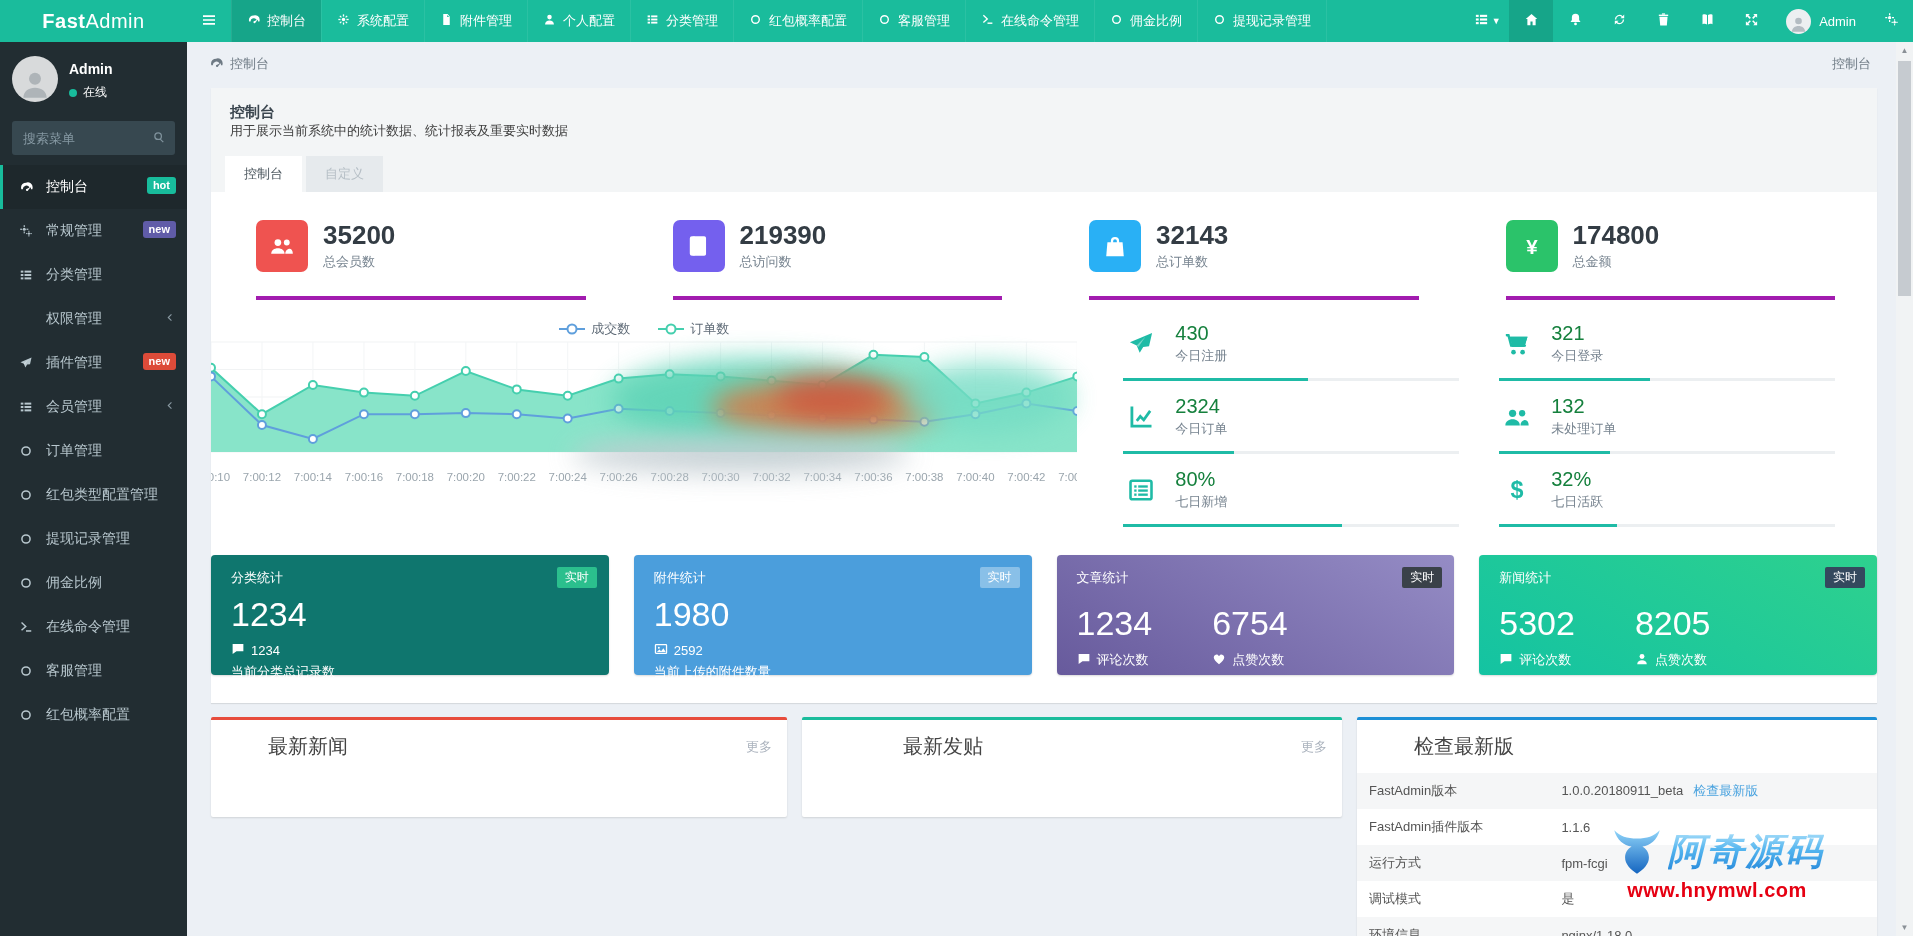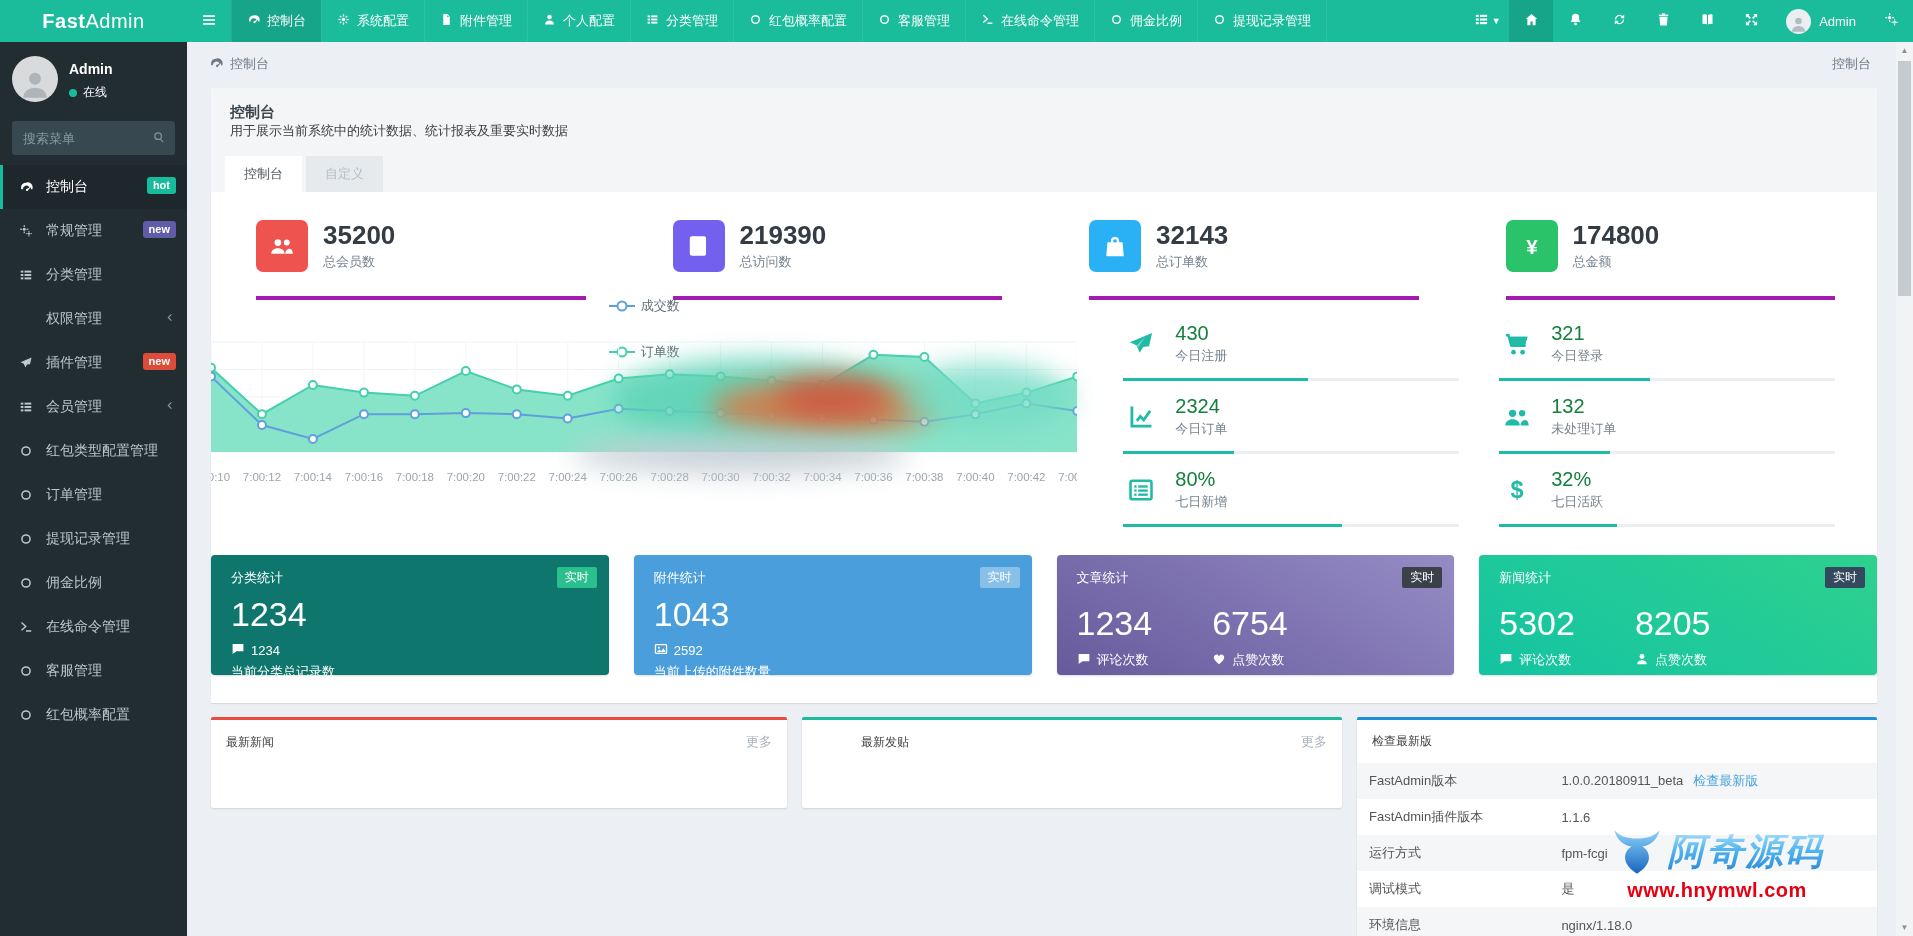--- a/index.html
+++ b/index.html
@@ -59,21 +59,21 @@
 .stats-row { display:grid; grid-template-columns:repeat(4,1fr); }
 .stat { display:flex; align-items:center; gap:15px; margin:4px 42px 0 45px; padding-bottom:24px; border-bottom:4px solid #a21caf; }
 .stat-icon { width:52px; height:52px; border-radius:7px; display:flex; align-items:center; justify-content:center; color:#fff; flex:none; }
 .stat-icon svg { width:26px; height:26px; }
 .stat-num { font-size:26px; font-weight:bold; color:#333c44; line-height:1.1; }
 .stat-label { font-size:13px; color:#76838f; margin-top:4px; }
 
 
 .chart-row { display:flex; padding-top:18px; }
 .chart-wrap { width:52%; position:relative; }
-.legend { display:flex; justify-content:center; gap:28px; font-size:13px; color:#5f6b77; height:22px; align-items:center;flex-direction:column; }
+.legend { display:flex; justify-content:center; gap:28px; font-size:13px; color:#5f6b77; height:22px; align-items:center; }
 .legend-item { display:flex; align-items:center; gap:6px; cursor:pointer; }
 .chart-svg { display:block; width:100%; height:150px; }
 .blob { position:absolute; border-radius:50%; filter:blur(13px); pointer-events:none; }
 
 .ministats { flex:1; display:grid; grid-template-columns:1fr 1fr; column-gap:40px; row-gap:14px; padding:4px 42px 0 46px; }
 .ms-top { display:flex; align-items:center; gap:16px; }
 .ms-icon { color:#1fbba6; width:36px; display:flex; justify-content:center; flex:none; }
 .ms-icon svg { width:28px; height:28px; }
 .ms-num { font-size:20px; color:#15803d; line-height:1.1; }
 .ms-label { font-size:13px; color:#76838f; margin-top:3px; }
@@ -88,21 +88,21 @@
 .ib-value { font-size:34px; font-weight:300; margin-top:9px; line-height:1.1; }
 .ib-foot { font-size:13px; margin-top:9px; display:flex; align-items:center; gap:6px; }
 .ib-sub { font-size:13px; margin-top:4px; }
 .ib-cols { display:flex; gap:60px; margin-top:9px; }
 .ib-foot svg, .ib-sub svg { width:14px; height:14px; }
 
 
 .bottom-row { display:grid; grid-template-columns:576px 540px 1fr; gap:15px; margin:14px 36px 0 24px; align-items:start; }
 .card { background:#fff; border-top:3px solid; border-radius:2px; box-shadow:0 1px 2px rgba(0,0,0,.12); }
 .card-head { display:flex; justify-content:space-between; align-items:center; padding:13px 15px; }
-.card-title { font-size:12px; color:#444; }
+.card-title { font-size:20px; color:#444;margin-left:42px; }
 .card-more { font-size:13px; color:#aab2bd; cursor:pointer; }
 .card-body { min-height:44px; }
 .server-card .card-body { min-height:0; padding:0 0 4px; }
 .server-table { width:100%; border-collapse:collapse; font-size:13px; color:#555; }
 .server-table td { padding:9px 12px; }
 .server-table tr:nth-child(odd) { background:#f5f6f7; }
 .server-table td.k { width:37%; }
 .sv-link { color:#4aa3df; margin-left:10px; cursor:pointer; }
 
 
@@ -398,30 +398,30 @@
      <span class="mi-chev"><svg viewBox="0 0 24 24" width="13px" height="13px" fill="currentColor" aria-hidden="true">
             <path d="M14.8 5.5L8.3 12l6.5 6.5 1.5-1.5-5-5 5-5z"></path>
           </svg></span>
    </div>
       <div class="menu-item">
      <span class="mi-ic">
           <svg viewBox="0 0 24 24" width="14px" height="14px" fill="currentColor" aria-hidden="true">
             <circle cx="12" cy="12" r="7" fill="none" stroke="currentColor" stroke-width="2.6"></circle>
           </svg>
         </span>
+     <span>订单管理</span>
+
+   </div>
+      <div class="menu-item">
+     <span class="mi-ic">
+          <svg viewBox="0 0 24 24" width="14px" height="14px" fill="currentColor" aria-hidden="true">
+            <circle cx="12" cy="12" r="7" fill="none" stroke="currentColor" stroke-width="2.6"></circle>
+          </svg>
+        </span>
      <span>红包类型配置管理</span>
-
-   </div>
-      <div class="menu-item">
-     <span class="mi-ic">
-          <svg viewBox="0 0 24 24" width="14px" height="14px" fill="currentColor" aria-hidden="true">
-            <circle cx="12" cy="12" r="7" fill="none" stroke="currentColor" stroke-width="2.6"></circle>
-          </svg>
-        </span>
-     <span>订单管理</span>
 
    </div>
       <div class="menu-item">
      <span class="mi-ic">
           <svg viewBox="0 0 24 24" width="14px" height="14px" fill="currentColor" aria-hidden="true">
             <circle cx="12" cy="12" r="7" fill="none" stroke="currentColor" stroke-width="2.6"></circle>
           </svg>
         </span>
      <span>提现记录管理</span>
 
@@ -769,21 +769,21 @@
      <span class="ib-badge" style="background:#2bbf8d">实时</span>
      <div class="ib-value">1234</div>
           <div class="ib-foot"><span><svg viewBox="0 0 24 24" width="14px" height="14px" fill="currentColor" aria-hidden="true">
                   <path d="M2.8 3.5h18.4v12.3H9.4l-6.6 4.7z"></path>
                 </svg></span>1234</div>
           <div class="ib-sub">当前分类总记录数</div>
    </div>
           <div class="infobox" style="background:#4b9edc">
      <div class="ib-title">附件统计</div>
      <span class="ib-badge" style="background:rgba(255,255,255,0.35)">实时</span>
-     <div class="ib-value">1043</div>
+     <div class="ib-value">1980</div>
           <div class="ib-foot"><span><svg viewBox="0 0 24 24" width="14px" height="14px" fill="currentColor" aria-hidden="true">
                   <rect x="2.5" y="4.5" width="19" height="15" rx="1.2" fill="none" stroke="currentColor" stroke-width="2.2"></rect>
                   <circle cx="8.3" cy="9.7" r="1.7"></circle>
                   <path d="M5 17.2l4.2-4.4 3 3.1 3.9-5 3.9 6.3z"></path>
                 </svg></span>2592</div>
           <div class="ib-sub">当前上传的附件数量</div>
    </div>
           <div class="infobox" style="background:linear-gradient(30deg,#675a9c,#958cc5)">
      <div class="ib-title">文章统计</div>
      <span class="ib-badge" style="background:#3a4149">实时</span>

